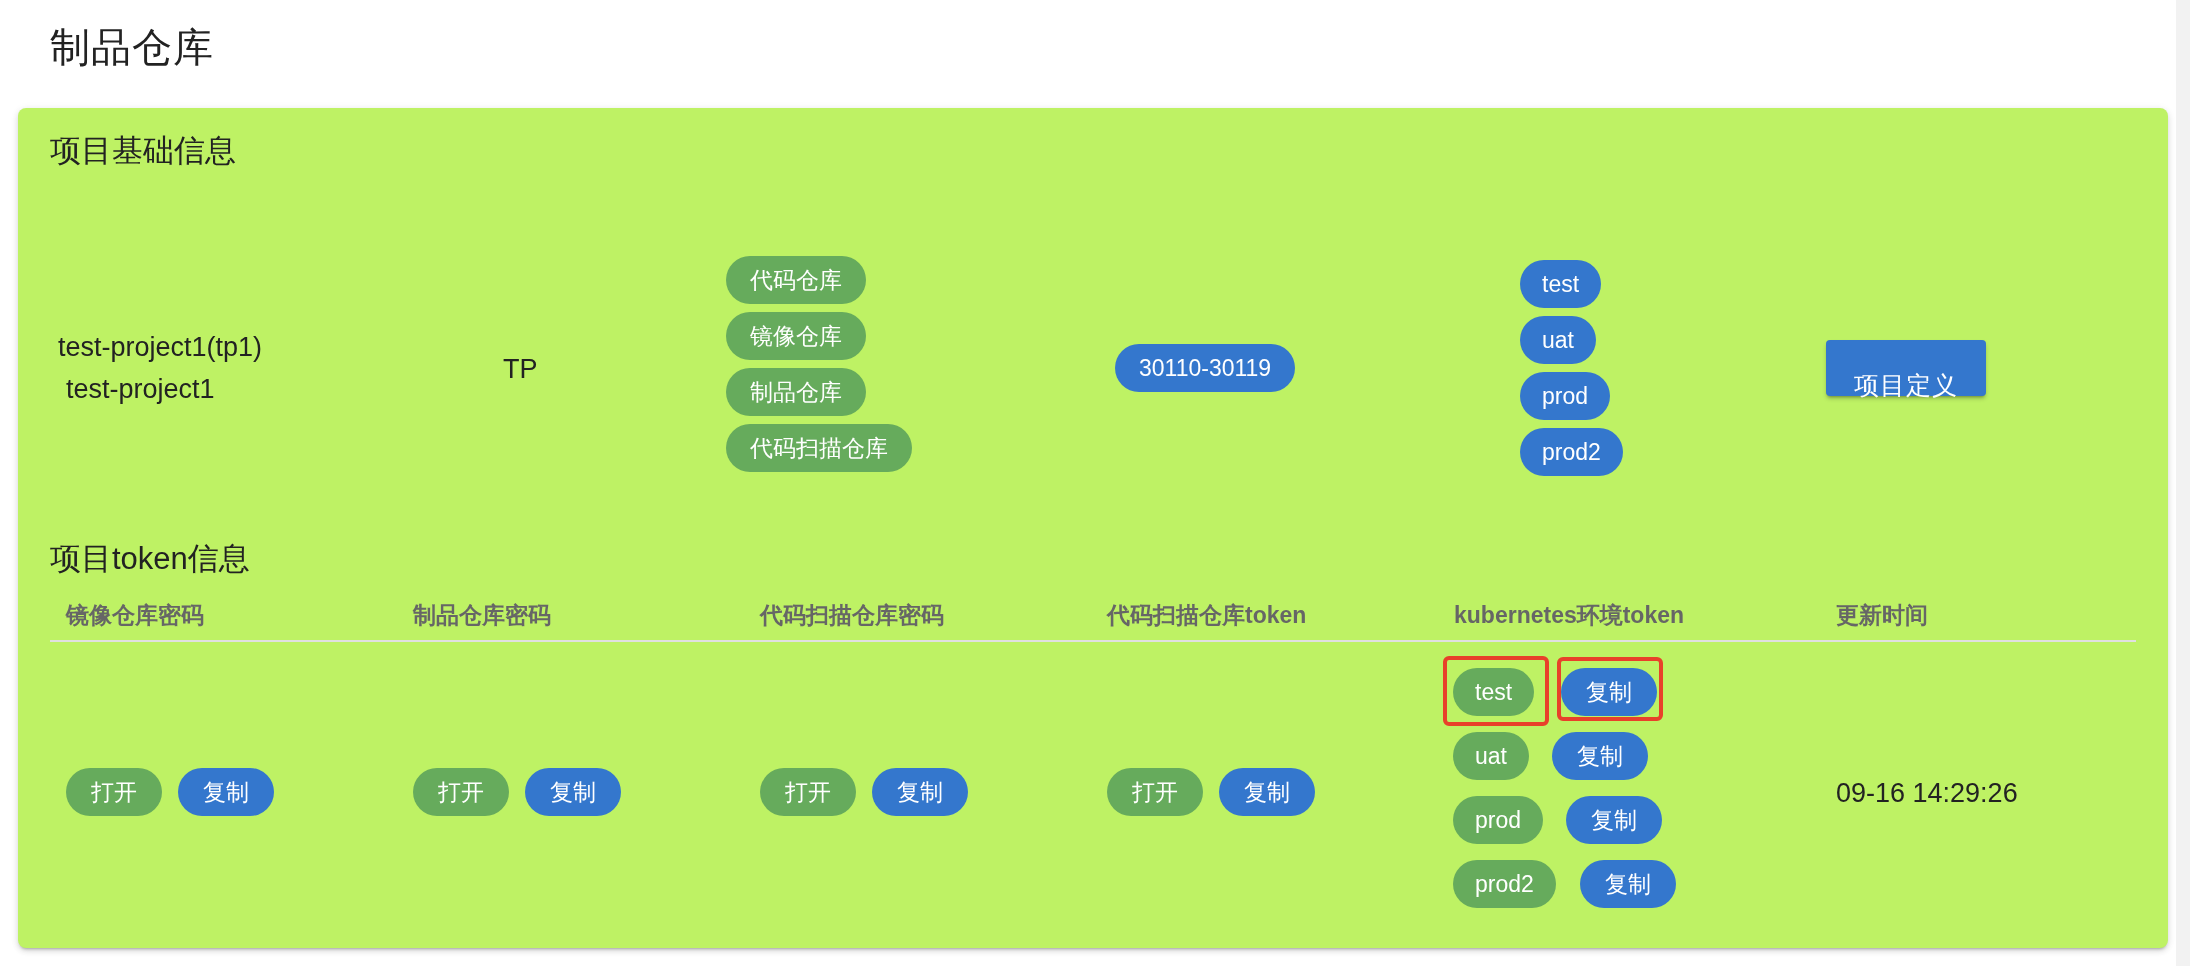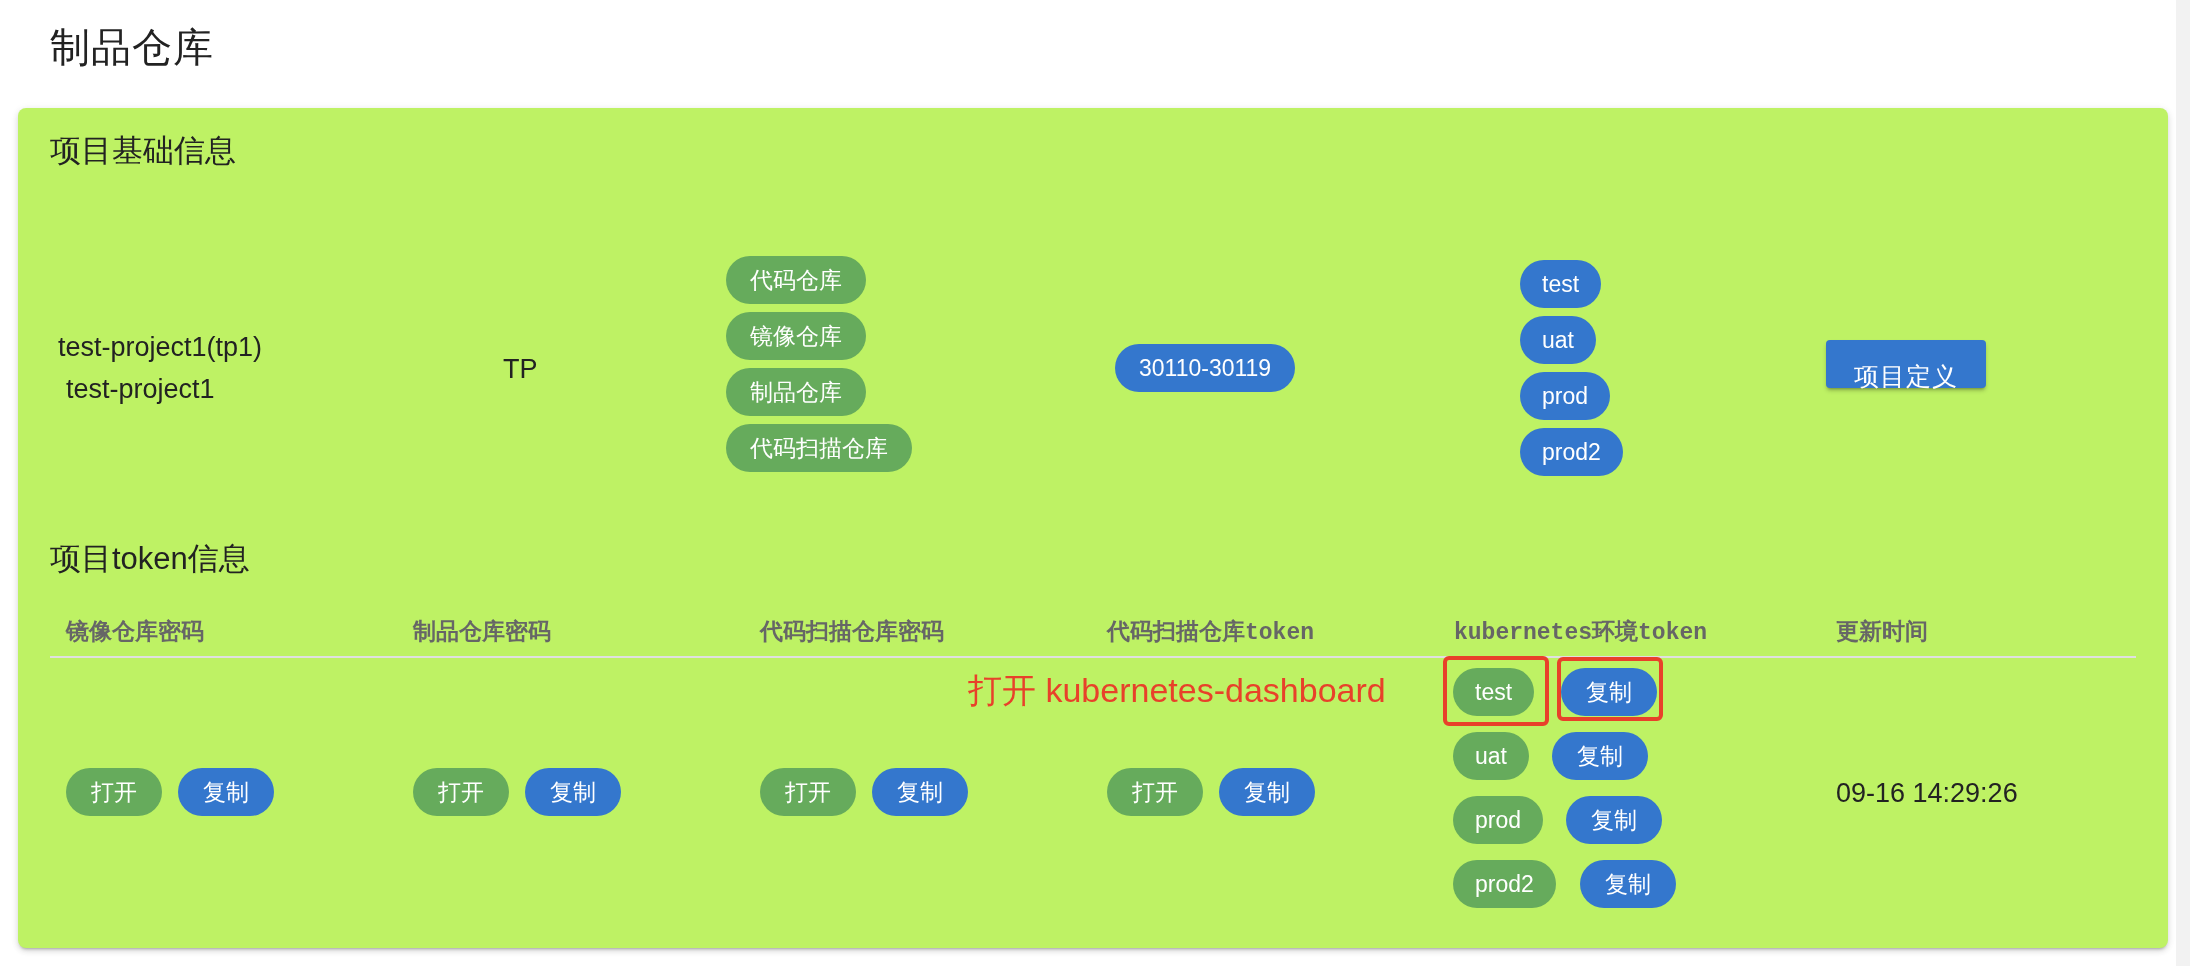--- a/index.html
+++ b/index.html
@@ -41,23 +41,23 @@
   }
   .chip {
     position: absolute; height: 48px; border-radius: 24px;
     color: #fff; font-size: 23px; line-height: 48px;
     text-align: left; padding: 0 24px; white-space: nowrap;
     cursor: pointer;
   }
   .chip.green { background: #66ab5c; }
   .chip.blue { background: #3477cd; }
   .btn-define {
-    position: absolute; height: 48px; border-radius: 4px;
+    position: absolute; height: 56px; border-radius: 4px;
     background: #3477cd; color: #fff; font-size: 25px; line-height: 56px;
-    padding: 8px 28px; white-space: nowrap; cursor: pointer;
+    padding: 17px 28px; white-space: nowrap; cursor: pointer;
     box-shadow: 0 3px 3px -2px rgba(0,0,0,0.3), 0 3px 4px 0 rgba(0,0,0,0.16);
     letter-spacing: 1px;
   }
   .anno-box {
     position: absolute; border: 4px solid #e8412a; border-radius: 6px;
   }
   .anno-text {
     position: absolute; color: #e8412a; font-size: 34px; white-space: nowrap; line-height: 40px;
   }
 </style>
@@ -89,21 +89,21 @@
     <div class="chip blue" style="left:1502px; top:152px; padding:0 22px;">test</div>
     <div class="chip blue" style="left:1502px; top:208px; padding:0 22px;">uat</div>
     <div class="chip blue" style="left:1502px; top:264px; padding:0 22px;">prod</div>
     <div class="chip blue" style="left:1502px; top:320px; padding:0 22px;">prod2</div>
 
     <div class="btn-define" style="left:1808px; top:232px;">项目定义</div>
   </div>
 
   <div class="section-title" style="top:430px;">项目token信息</div>
 
-  <div class="table-head" style="top:480px;font-family:Liberation Mono, monospace;">
+  <div class="table-head" style="top:464px;">
     <span class="th" style="left:16px;">镜像仓库密码</span>
     <span class="th" style="left:363px;">制品仓库密码</span>
     <span class="th" style="left:710px;">代码扫描仓库密码</span>
     <span class="th" style="left:1057px;">代码扫描仓库token</span>
     <span class="th" style="left:1404px;">kubernetes环境token</span>
     <span class="th" style="left:1786px;">更新时间</span>
   </div>
 
   <div>
 
@@ -129,14 +129,13 @@
     <div class="chip blue" style="left:1548px; top:688px; padding:0 25px;">复制</div>
 
     <div class="chip green" style="left:1435px; top:752px; padding:0 22px;">prod2</div>
     <div class="chip blue" style="left:1562px; top:752px; padding:0 25px;">复制</div>
 
     <div class="cell-text" style="left:1818px; top:664px; font-size:27px;">09-16 14:29:26</div>
   </div>
 
   <div class="anno-box" style="left:1425px; top:548px; width:106px; height:70px;"></div>
   <div class="anno-box" style="left:1539px; top:549px; width:106px; height:64px;"></div>
-  <div class="anno-text" style="left:950px; top:562px;">打开 kubernetes-dashboard</div>
 </div>
 
 </body></html>

